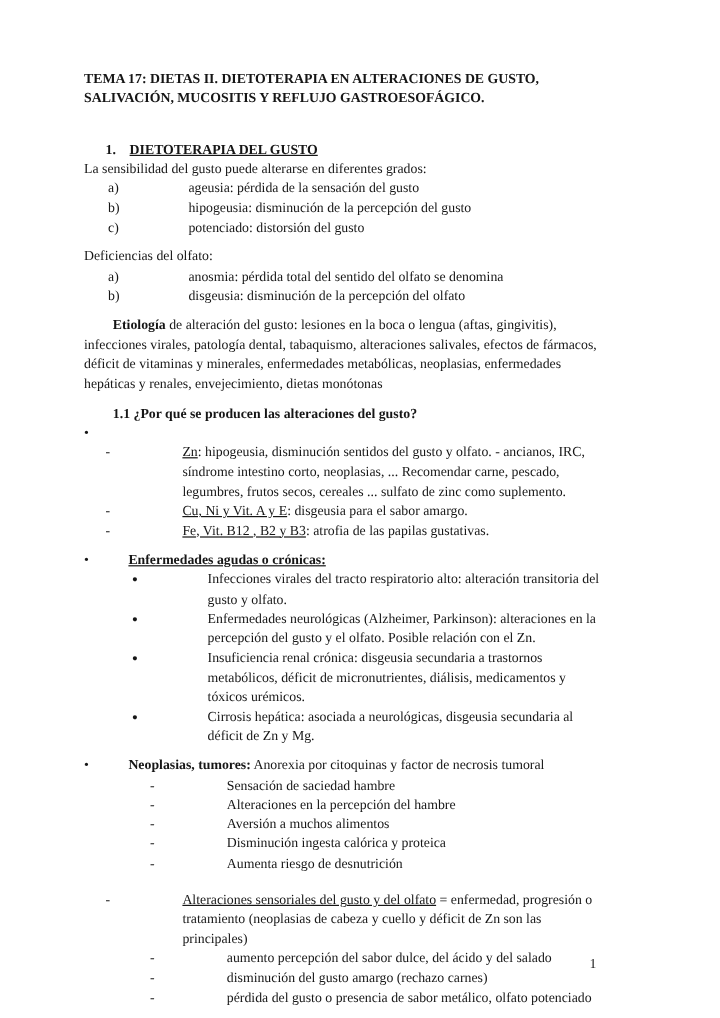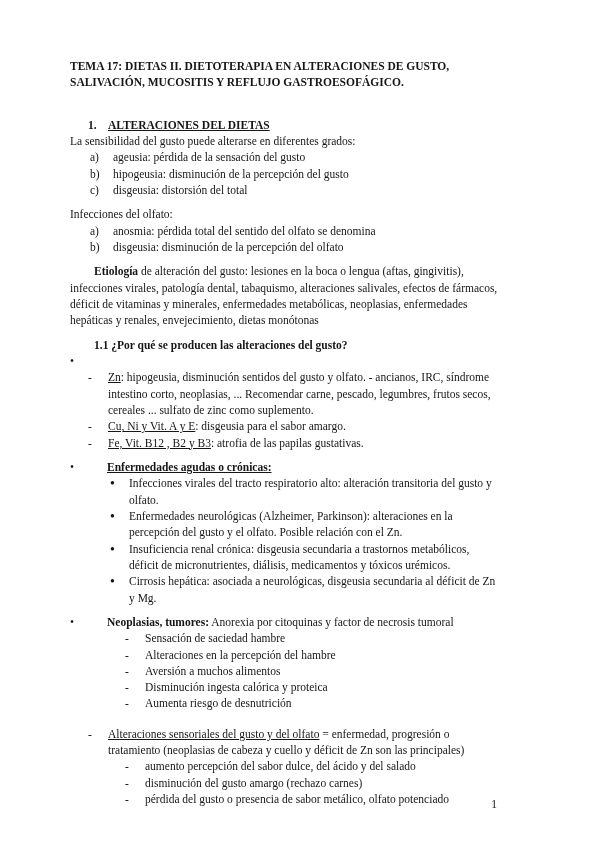--- a/index.html
+++ b/index.html
@@ -14,21 +14,21 @@
     color:#161616;
     overflow:hidden;
   }
   .content { padding:58px 70px 0 70px; }
   .title { font-weight:bold; margin-bottom:26px; }
   .b { font-weight:bold;margin-left:24px; }
   .u { text-decoration:underline; }
   .h1 { display:flex; padding-left:18px; font-weight:bold; }
   .h1 .num { width:20px; flex:none; }
   .li { display:flex; }
-  .li .t { flex:1; }
+  .li .t { flex:1;margin-left:44px; }
   .list-abc { padding-left:20px; }
   .list-abc .m { width:23px; flex:none; }
   .dash { padding-left:18px; }
   .dash .m { width:20px; flex:none; }
   .circles { padding-left:40px; }
   .circles .m { width:19px; flex:none; font-size:8px; line-height:16px; }
   .deep { padding-left:55px; }
   .deep .m { width:20px; flex:none; }
   .bullet-row { display:flex; }
   .bullet-row .bm { width:13px; flex:none; }
@@ -39,41 +39,41 @@
 </head>
 <body>
 
 <div class="page">
   <div class="content">
 
     <p class="title">TEMA 17: DIETAS II. DIETOTERAPIA EN ALTERACIONES DE GUSTO, SALIVACIÓN, MUCOSITIS Y REFLUJO GASTROESOFÁGICO.</p>
 
     <div class="h1">
       <span class="num">1.</span>
-      <span class="u">ALTERACIONES DEL DIETAS</span>
+      <span class="u">DIETOTERAPIA DEL GUSTO</span>
     </div>
 
     <p>La sensibilidad del gusto puede alterarse en diferentes grados:</p>
 
     <div class="list-abc">
       <div class="li">
         <span class="m">a)</span>
         <span class="t">ageusia: pérdida de la sensación del gusto</span>
       </div>
       <div class="li">
         <span class="m">b)</span>
         <span class="t">hipogeusia: disminución de la percepción del gusto</span>
       </div>
       <div class="li">
         <span class="m">c)</span>
-        <span class="t">disgeusia: distorsión del total</span>
+        <span class="t">potenciado: distorsión del gusto</span>
       </div>
     </div>
 
-    <p class="gs">Infecciones del olfato:</p>
+    <p class="gs">Deficiencias del olfato:</p>
 
     <div class="list-abc">
       <div class="li">
         <span class="m">a)</span>
         <span class="t">anosmia: pérdida total del sentido del olfato se denomina</span>
       </div>
       <div class="li">
         <span class="m">b)</span>
         <span class="t">disgeusia: disminución de la percepción del olfato</span>
       </div>

